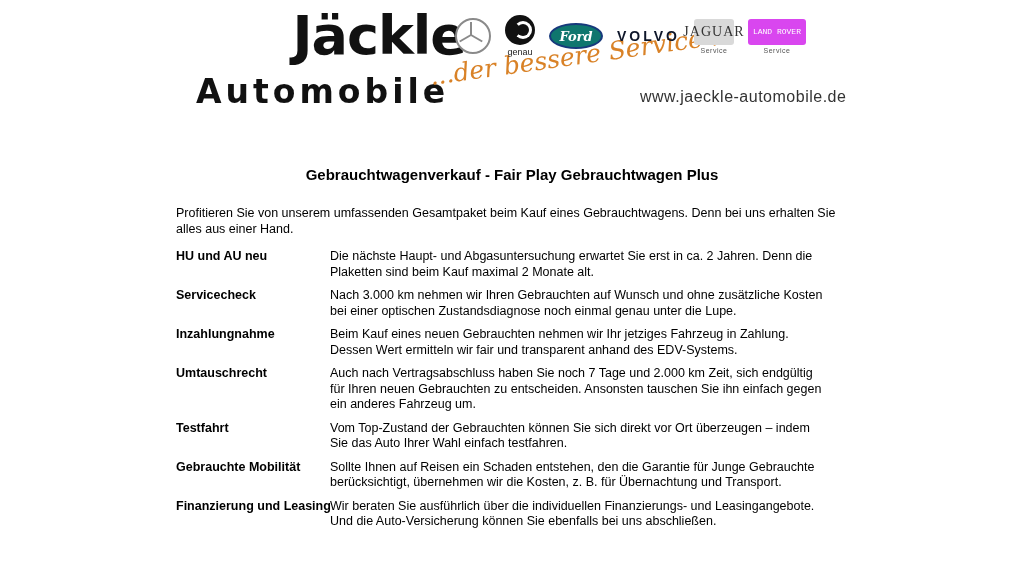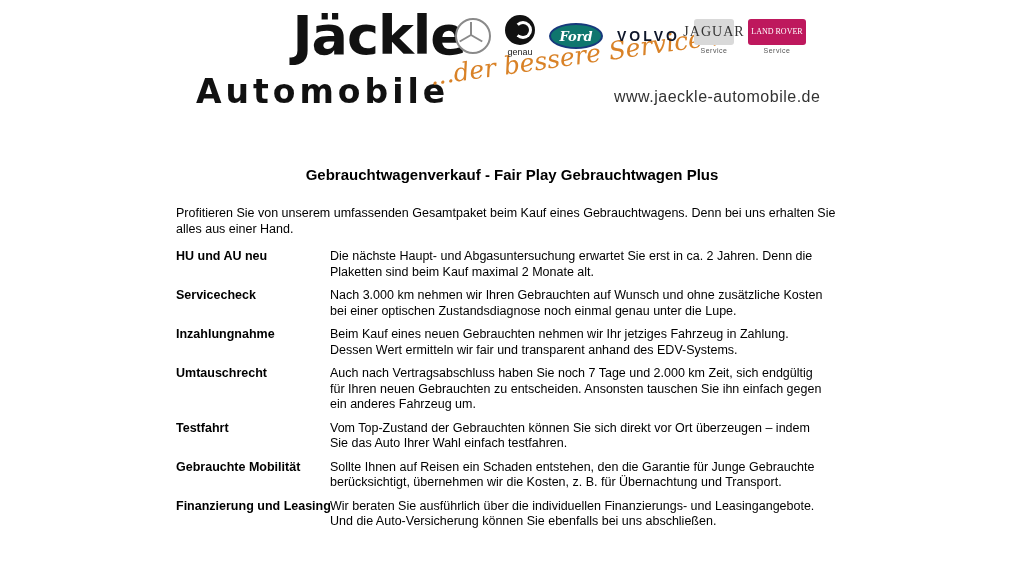--- a/index.html
+++ b/index.html
@@ -52,21 +52,21 @@
     font-family: "DejaVu Serif", serif;
     font-style: italic;
     font-size: 25px;
     color: #d98227;
     transform: rotate(-8deg);
     transform-origin: left bottom;
     white-space: nowrap;
   }
   .website {
     position: absolute;
-    left: 614px;
+    left: 640px;
     top: 88px;
     font-family: "Liberation Sans", sans-serif;
     font-size: 16px;
     color: #333333;
     letter-spacing: 0.5px;
   }
 
   
   .brands {
     position: absolute;
@@ -168,30 +168,30 @@
     color: #333;
     font-size: 14px;
     letter-spacing: 1px;
     display: flex;
     align-items: center;
     justify-content: center;
     font-family: "Liberation Serif", serif;
   }
   .lr-badge {
     width: 58px; height: 26px;
-    background: #be185d;
+    background: #d946ef;
     border-radius: 3px;
     color: #fff;
     font-size: 8px;
     line-height: 9px;
     text-align: left;
     display: flex;
     align-items: center;
     justify-content: center;
-    font-family: Liberation Serif, serif;
+    font-family: Liberation Mono, monospace;
   }
 
   
   .content {
     padding: 0 176px 0 176px;
   }
   .doc-title {
     text-align: center;
     font-size: 15px;
     font-weight: bold;

